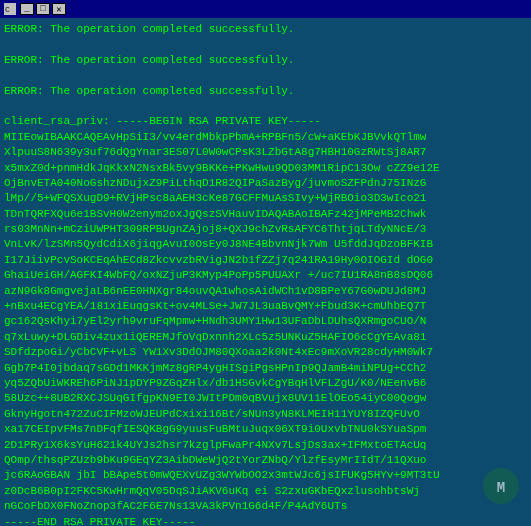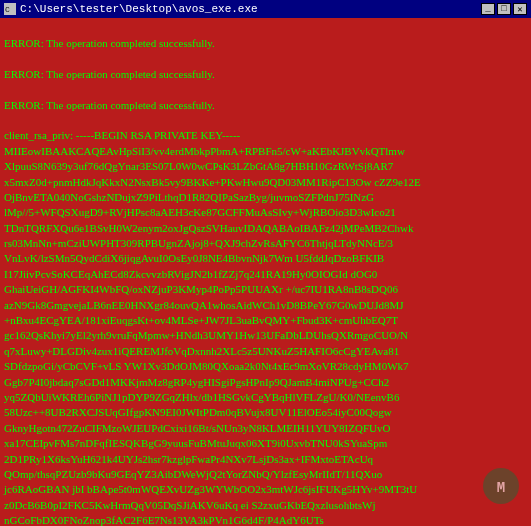--- a/index.html
+++ b/index.html
@@ -42,30 +42,29 @@
       background: #c0c0c0;
       border: 1px solid #000;
       font-size: 9px;
       display: flex;
       align-items: center;
       justify-content: center;
       cursor: pointer;
       color: #000;
     }
     .terminal {
-      background: #b91c1c;
+      background: #0c4a6e;
       color: #00ff00;
-      padding: 18px 4px;
+      padding: 4px 4px;
       height: calc(526px - 18px);
       overflow: hidden;
       white-space: pre-wrap;
       word-break: break-all;
       font-size: 11px;
       line-height: 1.4;
-      font-family: Liberation Serif, serif;
     }
     .line {
       display: block;
     }
     .error-line {
       color: #00ff00;
     }
     .malwarebytes-logo {
       position: absolute;
       bottom: 20px;
@@ -78,21 +77,20 @@
 </head>
 <body>
 
 <div class="title-bar">
   <span class="title-bar-icon">
     <svg width="12" height="12" viewBox="0 0 12 12">
       <rect width="12" height="12" fill="#c0c0c0"></rect>
       <text x="1" y="9" font-size="8" fill="#000" font-family="Courier New">C</text>
     </svg>
   </span>
-  <span class="title-text">C:\Users\tester\Desktop\avos_exe.exe</span>
   <div class="title-controls">
     <div class="title-btn">_</div>
     <div class="title-btn">□</div>
     <div class="title-btn">✕</div>
   </div>
 </div>
 
 <div class="terminal" id="terminal-content"><span class="line error-line">ERROR: The operation completed successfully.</span><span class="line error-line">&nbsp;</span><span class="line error-line">ERROR: The operation completed successfully.</span><span class="line error-line">&nbsp;</span><span class="line error-line">ERROR: The operation completed successfully.</span><span class="line error-line">&nbsp;</span><span class="line error-line">client_rsa_priv: -----BEGIN RSA PRIVATE KEY-----</span><span class="line error-line">MIIEowIBAAKCAQEAvHpSiI3/vv4erdMbkpPbmA+RPBFn5/cW+aKEbKJBVvkQTlmw</span><span class="line error-line">XlpuuS8N639y3uf76dQgYnar3ES07L0W0wCPsK3LZbGtA8g7HBH10GzRWtSj8AR7</span><span class="line error-line">x5mxZ0d+pnmHdkJqKkxN2NsxBk5vy9BKKe+PKwHwu9QD03MM1RipC13Ow cZZ9e12E</span><span class="line error-line">OjBnvETA040NoGshzNDujxZ9PiLthqD1R82QIPaSazByg/juvmoSZFPdnJ75INzG</span><span class="line error-line">lMp//5+WFQSXugD9+RVjHPsc8aAEH3cKe87GCFFMuAsSIvy+WjRBOio3D3wIco21</span><span class="line error-line">TDnTQRFXQu6e1BSvH0W2enym2oxJgQszSVHauvIDAQABAoIBAFz42jMPeMB2Chwk</span><span class="line error-line">rs03MnNn+mCziUWPHT309RPBUgnZAjoj8+QXJ9chZvRsAFYC6ThtjqLTdyNNcE/3</span><span class="line error-line">VnLvK/lzSMn5QydCdiX6jiqgAvuI0OsEy0J8NE4BbvnNjk7Wm U5fddJqDzoBFKIB</span><span class="line error-line">I17JiivPcvSoKCEqAhECd8ZkcvvzbRVigJN2b1fZZj7q241RA19Hy0OIOGId dOG0</span><span class="line error-line">GhaiUeiGH/AGFKI4WbFQ/oxNZjuP3KMyp4PoPp5PUUAXr +/uc7IU1RA8nB8sDQ06</span><span class="line error-line">azN9Gk8GmgvejaLB6nEE0HNXgr84ouvQA1whosAidWCh1vD8BPeY67G0wDUJd8MJ</span><span class="line error-line">+nBxu4ECgYEA/181xiEuqgsKt+ov4MLSe+JW7JL3uaBvQMY+Fbud3K+cmUhbEQ7T</span><span class="line error-line">gc162QsKhyi7yEl2yrh9vruFqMpmw+HNdh3UMY1Hw13UFaDbLDUhsQXRmgoCUO/N</span><span class="line error-line">q7xLuwy+DLGDiv4zux1iQEREMJfoVqDxnnh2XLc5z5UNKuZ5HAFIO6cCgYEAva81</span><span class="line error-line">SDfdzpoGi/yCbCVF+vLS YW1Xv3DdOJM80QXoaa2k0Nt4xEc9mXoVR28cdyHM0Wk7</span><span class="line error-line">Ggb7P4I0jbdaq7sGDd1MKKjmMz8gRP4ygHISgiPgsHPnIp9QJamB4miNPUg+CCh2</span><span class="line error-line">yq5ZQbUiWKREh6PiNJ1pDYP9ZGqZHlx/db1HSGvkCgYBqHlVFLZgU/K0/NEenvB6</span><span class="line error-line">58Uzc++8UB2RXCJSUqGIfgpKN9EI0JWItPDm0qBVujx8UV11ElOEo54iyC00Qogw</span><span class="line error-line">GknyHgotn472ZuCIFMzoWJEUPdCxixi16Bt/sNUn3yN8KLMEIH11YUY8IZQFUvO</span><span class="line error-line">xa17CEIpvFMs7nDFqfIESQKBgG9yuusFuBMtuJuqx06XT9i0UxvbTNU0kSYuaSpm</span><span class="line error-line">2D1PRy1X6ksYuH621k4UYJs2hsr7kzglpFwaPr4NXv7LsjDs3ax+IFMxtoETAcUq</span><span class="line error-line">QOmp/thsqPZUzb9bKu9GEqYZ3AibDWeWjQ2tYorZNbQ/YlzfEsyMrIIdT/11QXuo</span><span class="line error-line">jc6RAoGBAN jbI bBApe5t0mWQEXvUZg3WYWbOO2x3mtWJc6jsIFUKg5HYv+9MT3tU</span><span class="line error-line">z0DcB6B0pI2FKC5KwHrmQqV05DqSJiAKV6uKq ei S2zxuGKbEQxzlusohbtsWj</span><span class="line error-line">nGCoFbDX0FNoZnop3fAC2F6E7Ns13VA3kPVn1G6d4F/P4AdY6UTs</span><span class="line error-line">-----END RSA PRIVATE KEY-----</span></div>
 
 <svg class="malwarebytes-logo" viewBox="0 0 40 40" xmlns="http://www.w3.org/2000/svg">

